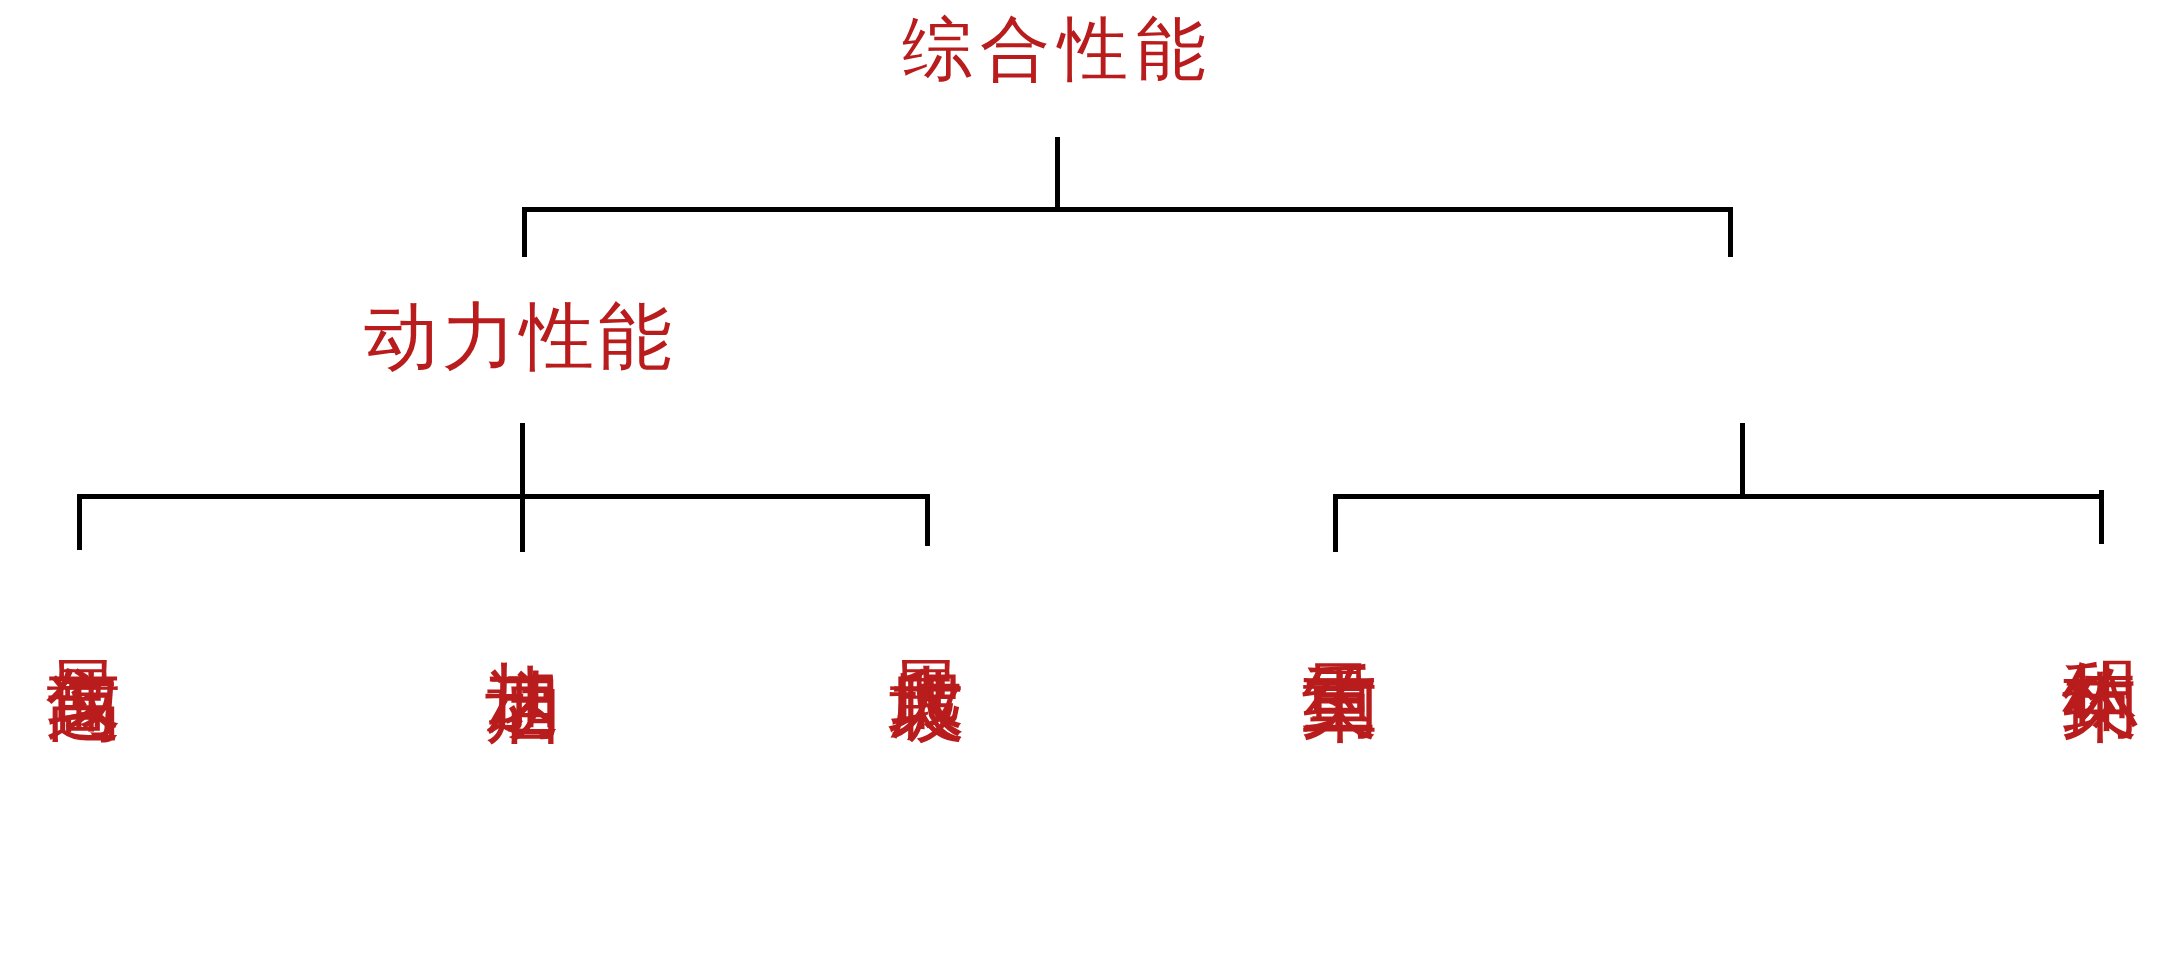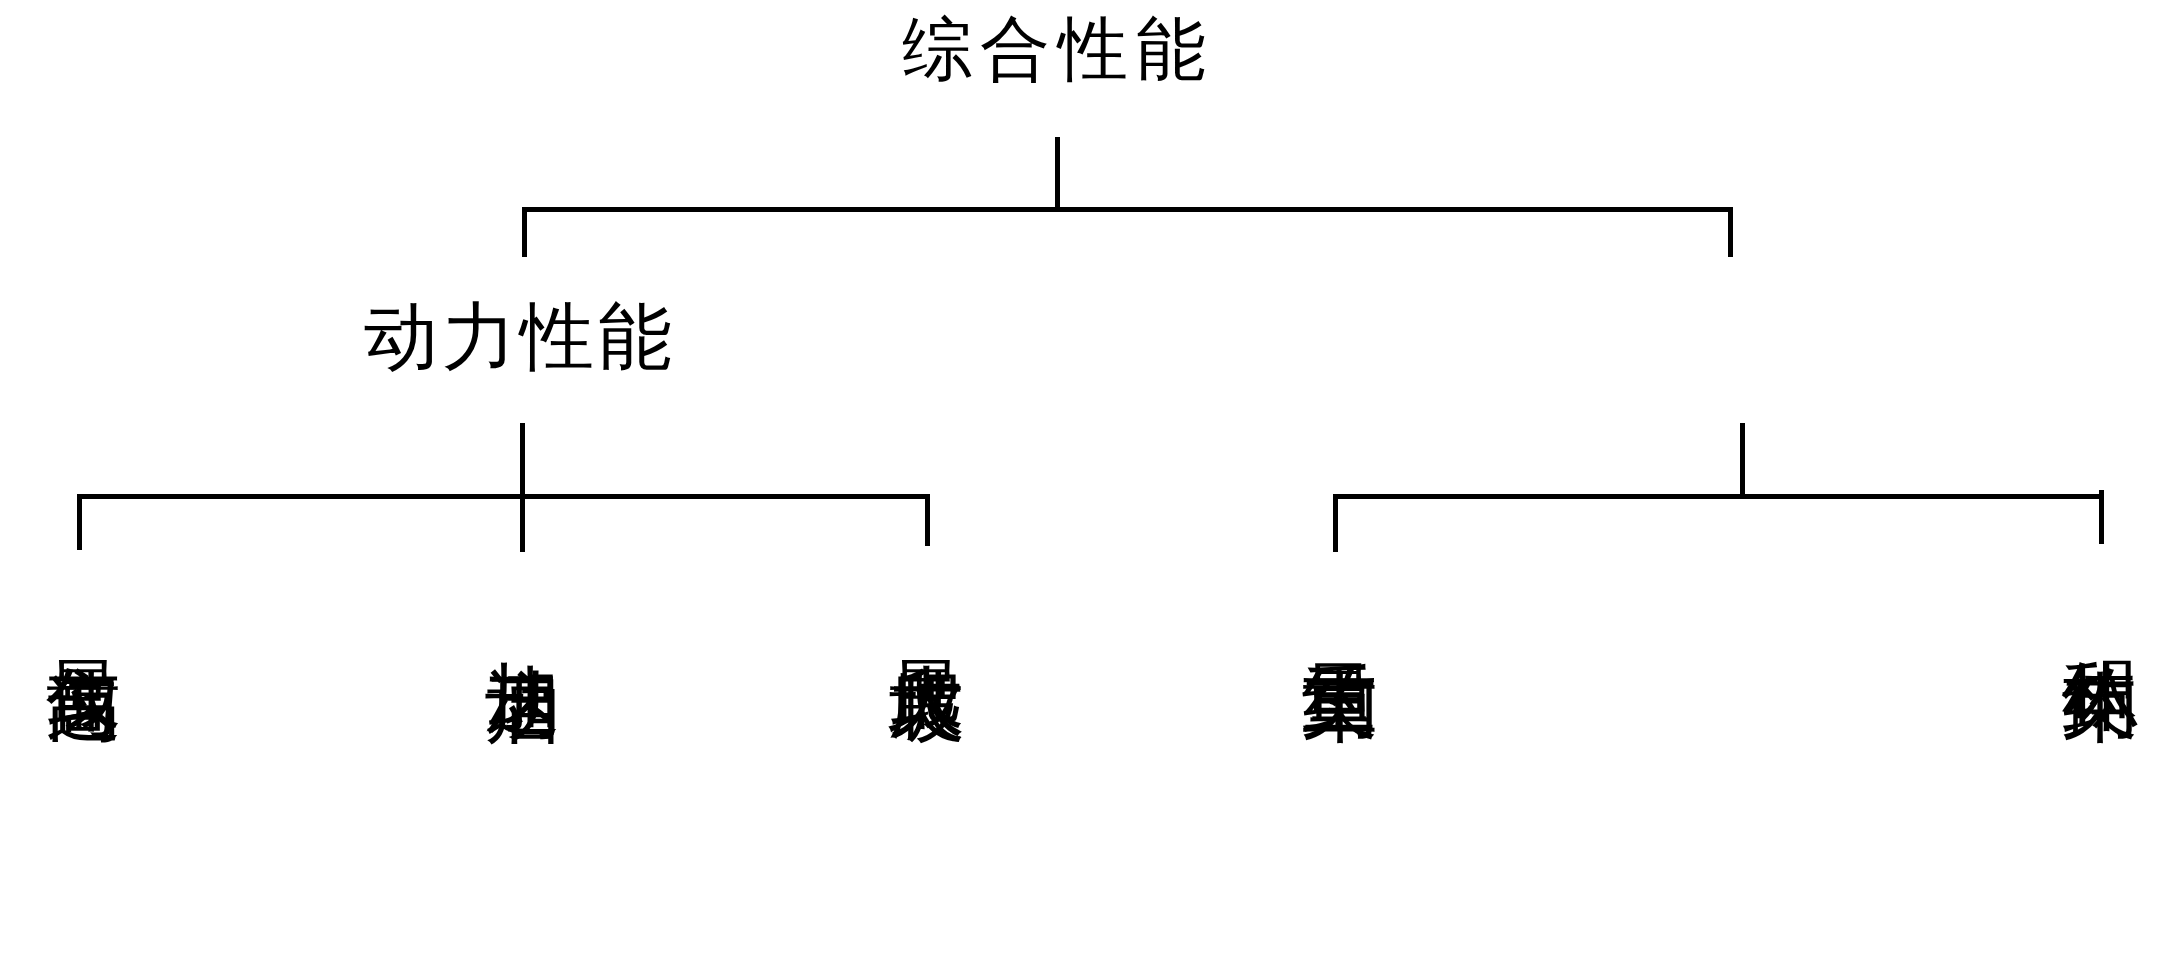--- a/index.html
+++ b/index.html
@@ -17,21 +17,21 @@
     overflow: hidden;
   }
   .line {
     position: absolute;
     background: #000000;
   }
   .node-label {
     position: absolute;
     transform: translateX(-50%);
     white-space: nowrap;
-    color: #000000;
+    color: #b91c1c;
     font-weight: 500;
   }
   .root-label {
     font-size: 70px;
     line-height: 1;
     letter-spacing: 8px;
   }
   .branch-label {
     font-size: 74px;
     line-height: 1;

